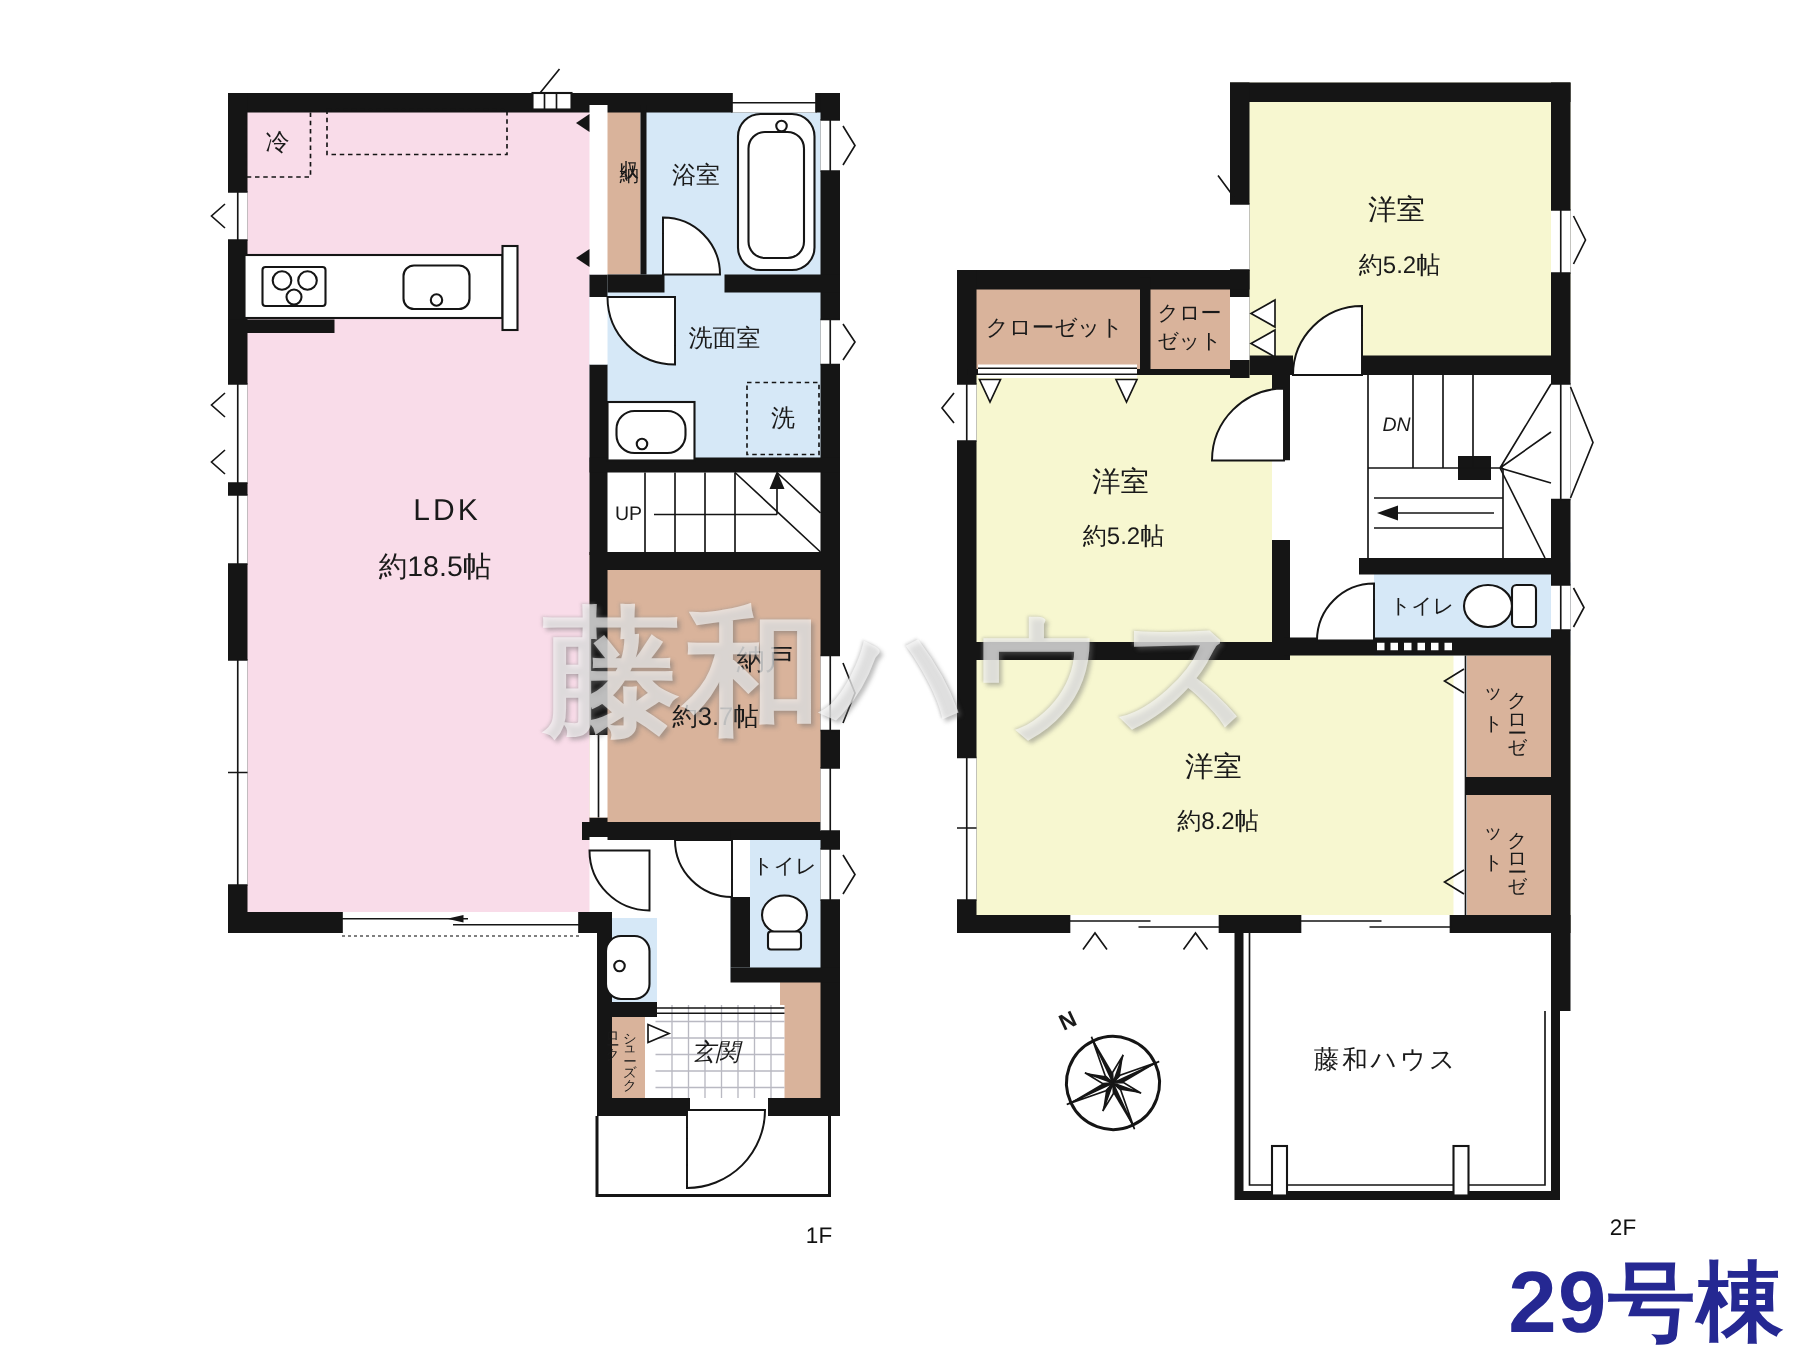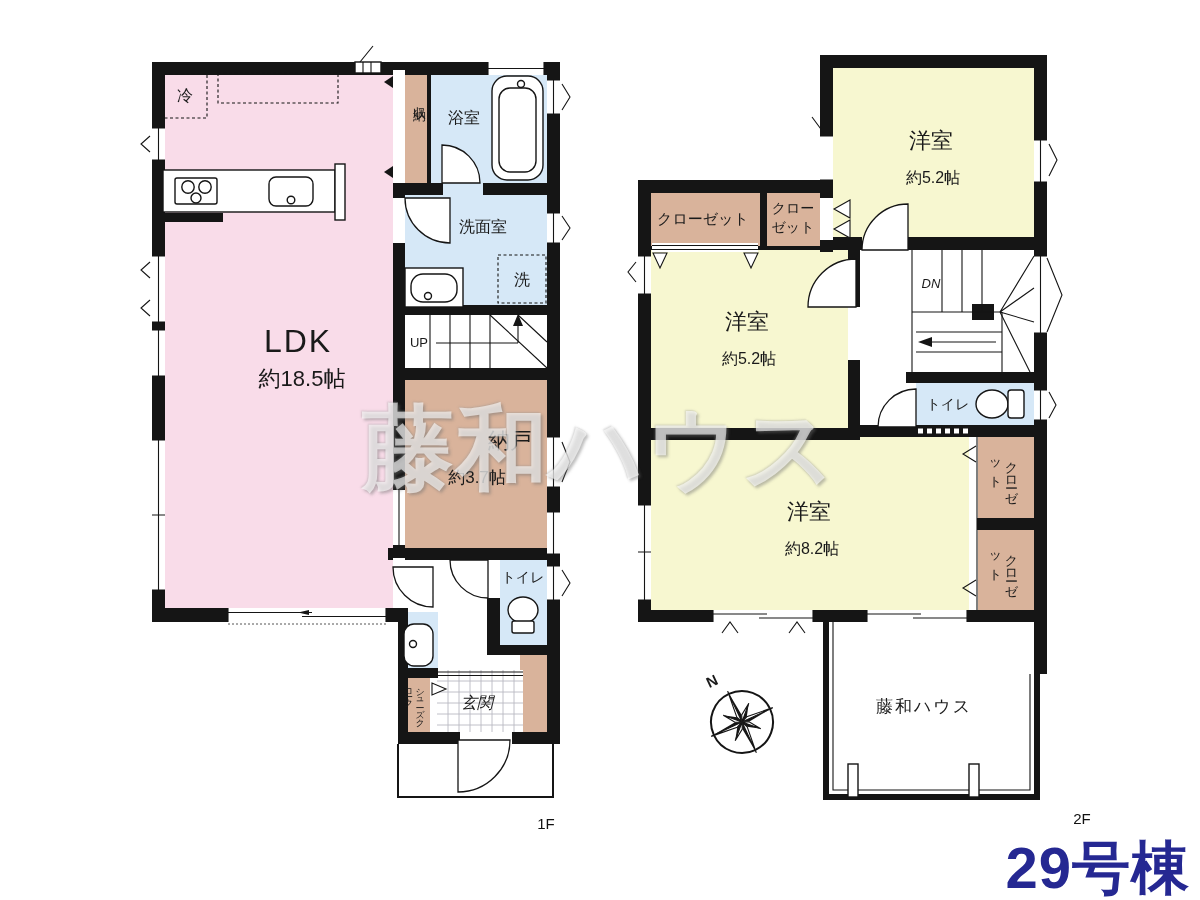--- a/index.html
+++ b/index.html
@@ -22,21 +22,21 @@
   .wdash{stroke:#ffffff;stroke-width:5;stroke-dasharray:5 4;fill:none}
   .grid{stroke:#b9b9c2;stroke-width:0.9;fill:none}
   .tri{fill:#151515;stroke:none}
   .tri-o{fill:#ffffff;stroke:#151515;stroke-width:1.1}
   .gdash{stroke:#555;stroke-width:1;stroke-dasharray:2 2;fill:none}
 
   .lbl{position:absolute;z-index:3;color:#1a1a1a;transform:translate(-50%,-50%);
        white-space:nowrap;line-height:1.15;text-align:center;}
   .vlbl{position:absolute;z-index:3;color:#1a1a1a;writing-mode:vertical-rl;
         text-orientation:upright;white-space:normal;}
-  .sz19{font-size:22px}.sz17{font-size:17px}.sz16{font-size:16px}
+  .sz19{font-size:19px}.sz17{font-size:17px}.sz16{font-size:16px}
   .sz15{font-size:15px}.sz14{font-size:14px}.sz13{font-size:13px}
   #wm{position:absolute;left:600px;top:449px;transform:translate(-50%,-50%);
       z-index:4;font-size:92px;font-weight:bold;letter-spacing:2px;
       color:rgba(255,255,255,0.62);
       text-shadow:2px 2px 3px rgba(110,110,110,0.45),-1px -1px 2px rgba(150,150,150,0.35);
       white-space:nowrap;}
   #unit-label{position:absolute;right:10px;top:830px;z-index:3;font-size:58px;
       font-weight:bold;color:#252892;letter-spacing:1px;}
   .floor-tag{font-size:15px;color:#111;}
 </style>
@@ -287,22 +287,22 @@
       <polygon class="tri-o" points="14.1,14.1 6.5,2.7 0,0"></polygon>
           <polygon class="tri" points="14.1,14.1 2.7,6.5 0,0"></polygon>
       <polygon class="tri-o" points="-14.1,14.1 -2.7,6.5 0,0"></polygon>
           <polygon class="tri" points="-14.1,14.1 -6.5,2.7 0,0"></polygon>
       <polygon class="tri-o" points="-14.1,-14.1 -6.5,-2.7 0,0"></polygon>
           <polygon class="tri" points="-14.1,-14.1 -2.7,-6.5 0,0"></polygon>
     </g>
   </g>
 </svg>
 
-<div class="lbl" style="left:298px;top:341px;font-size:32px;letter-spacing:2px;">LDK</div>
-<div class="lbl sz19" style="left:302px;top:379px;">約18.5帖</div>
+<div class="lbl" style="left:298px;top:341px;font-size:20px;letter-spacing:2px;">LDK</div>
+<div class="lbl sz19" style="left:290px;top:379px;">約18.5帖</div>
 <div class="lbl sz19" style="left:468px;top:441px;margin-left:42px;">納戸</div>
 <div class="lbl sz17" style="left:477px;top:478px;text-align:center;">約3.7帖</div>
 <div class="lbl sz16" style="left:464px;top:118px;">浴室</div>
 <div class="lbl sz16" style="left:483px;top:227px;">洗面室</div>
 <div class="vlbl sz13" style="left:406px;top:96px;width:22px;letter-spacing:3px;">収納</div>
 <div class="lbl sz14" style="left:523px;top:577px;">トイレ</div>
 <div class="lbl sz16" style="left:477px;top:703px;font-style:italic;">玄関</div>
 <div class="vlbl" style="left:402px;top:682px;height:50px;font-size:9px;line-height:11.5px;">シューズクローク</div>
 <div class="lbl sz16" style="left:185px;top:96px;">冷</div>
 <div class="lbl sz16" style="left:522px;top:280px;">洗</div>

